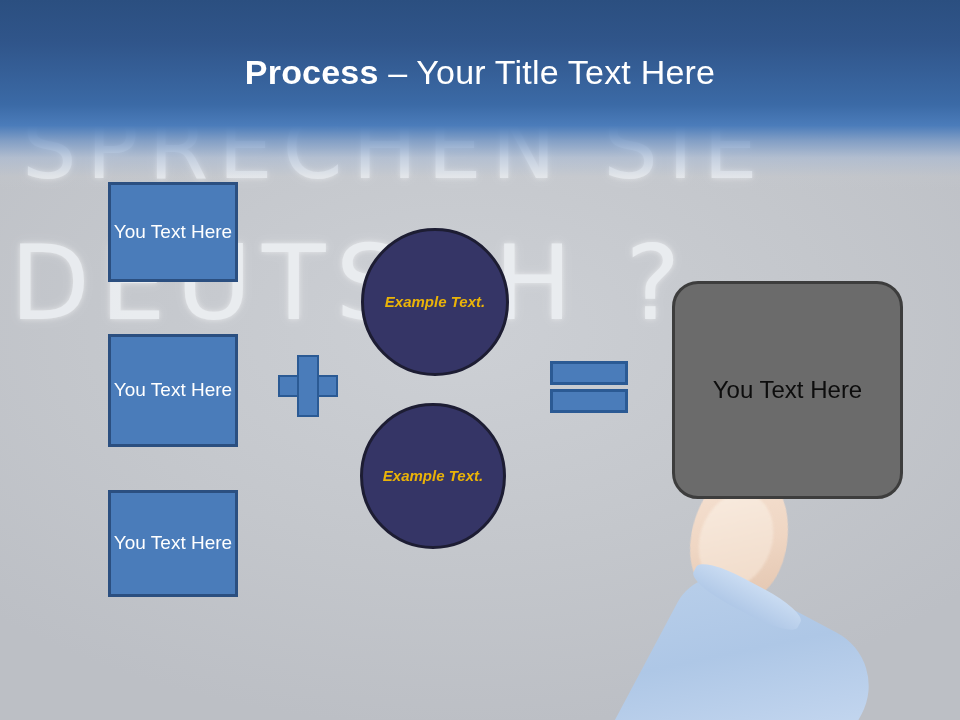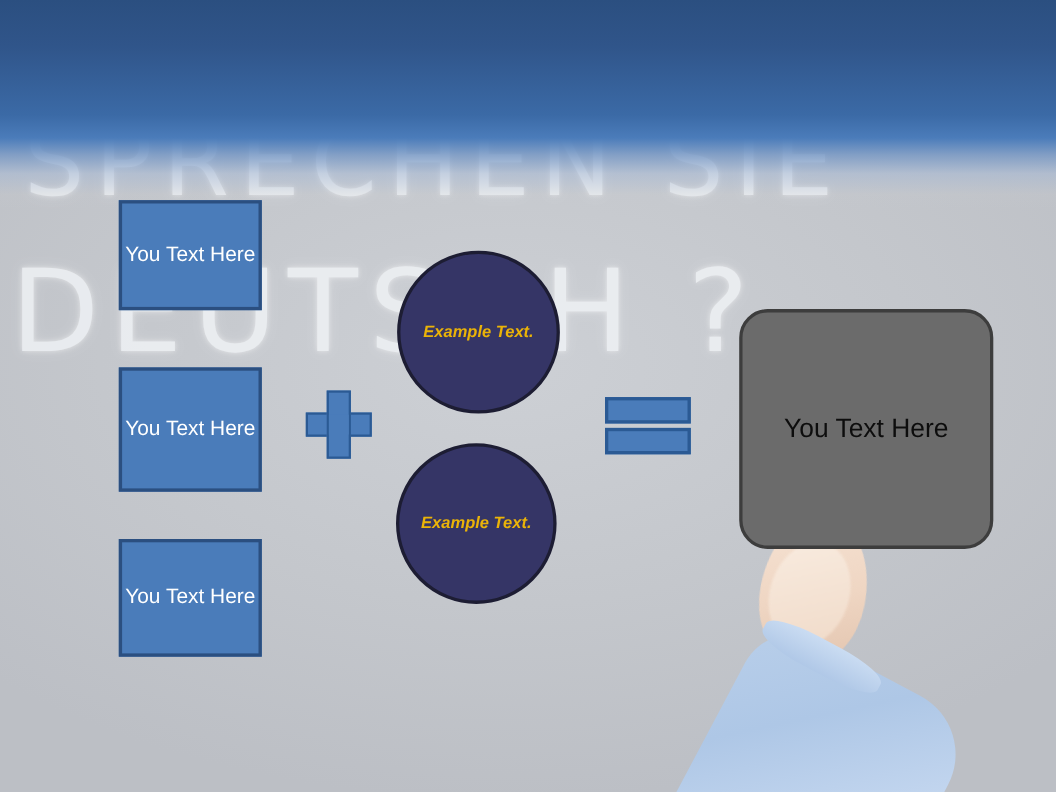--- a/index.html
+++ b/index.html
@@ -168,20 +168,23 @@
   <div class="chalk chalk-l1">SPRECHEN SIE</div>
   <div class="chalk chalk-l2">DEUTSCH ?</div>
 
   <div class="arm-skin"></div>
   <div class="arm-skin2"></div>
   <div class="sleeve"></div>
   <div class="sleeve-cuff"></div>
 
   <div class="header-band"></div>
 
+  <div class="title">
+    <span class="b">Process</span><span class="n"> – Your Title Text Here</span>
+  </div>
 
   <div class="blue-box bb1">
     <span>You Text Here</span>
   </div>
   <div class="blue-box bb2">
     <span>You Text Here</span>
   </div>
   <div class="blue-box bb3">
     <span>You Text Here</span>
   </div>

